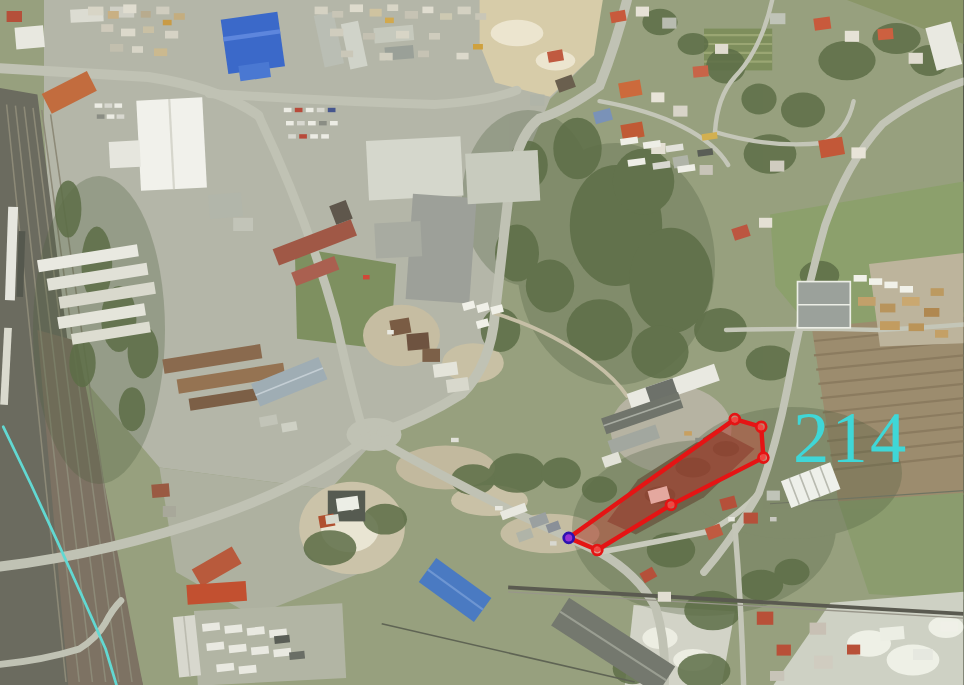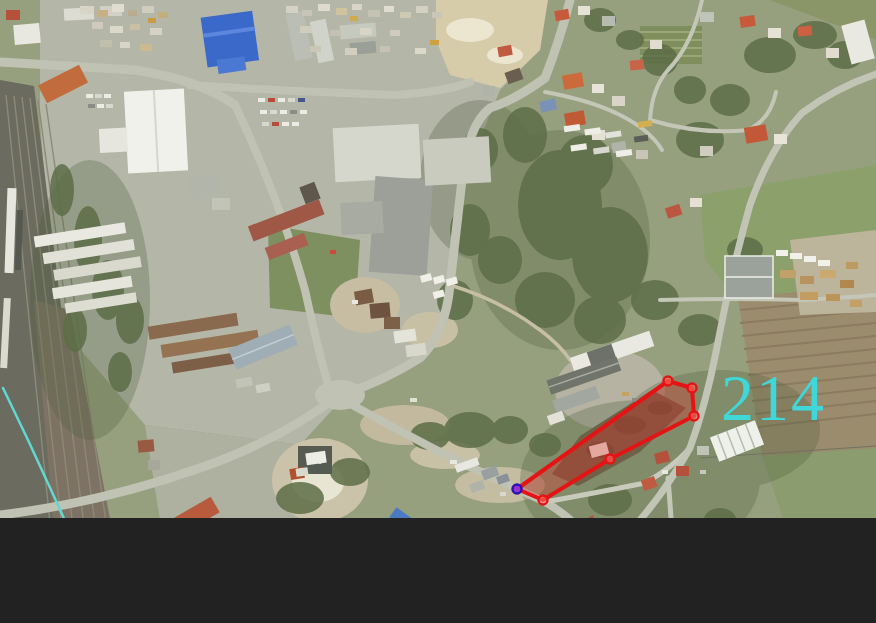--- a/index.html
+++ b/index.html
@@ -1,16 +1,16 @@
 <!DOCTYPE html>
 <html><head>
 <meta charset="utf-8">
 <style>
   html,body{margin:0;padding:0;background:#222;}
-  .screen{position:relative;width:876px;height:518px;overflow:hidden;
+  .screen{position:relative;width:876px;height:623px;overflow:hidden;
           font-family:"Liberation Sans",sans-serif;}
   .screen svg{position:absolute;inset:0;display:block;}
   .parcel-label{font-family:"Liberation Serif",serif;font-weight:normal;}
 </style>
 </head>
 <body>
 
 <div class="screen">
 <svg viewBox="0 0 876 623" width="876" height="623">
 

